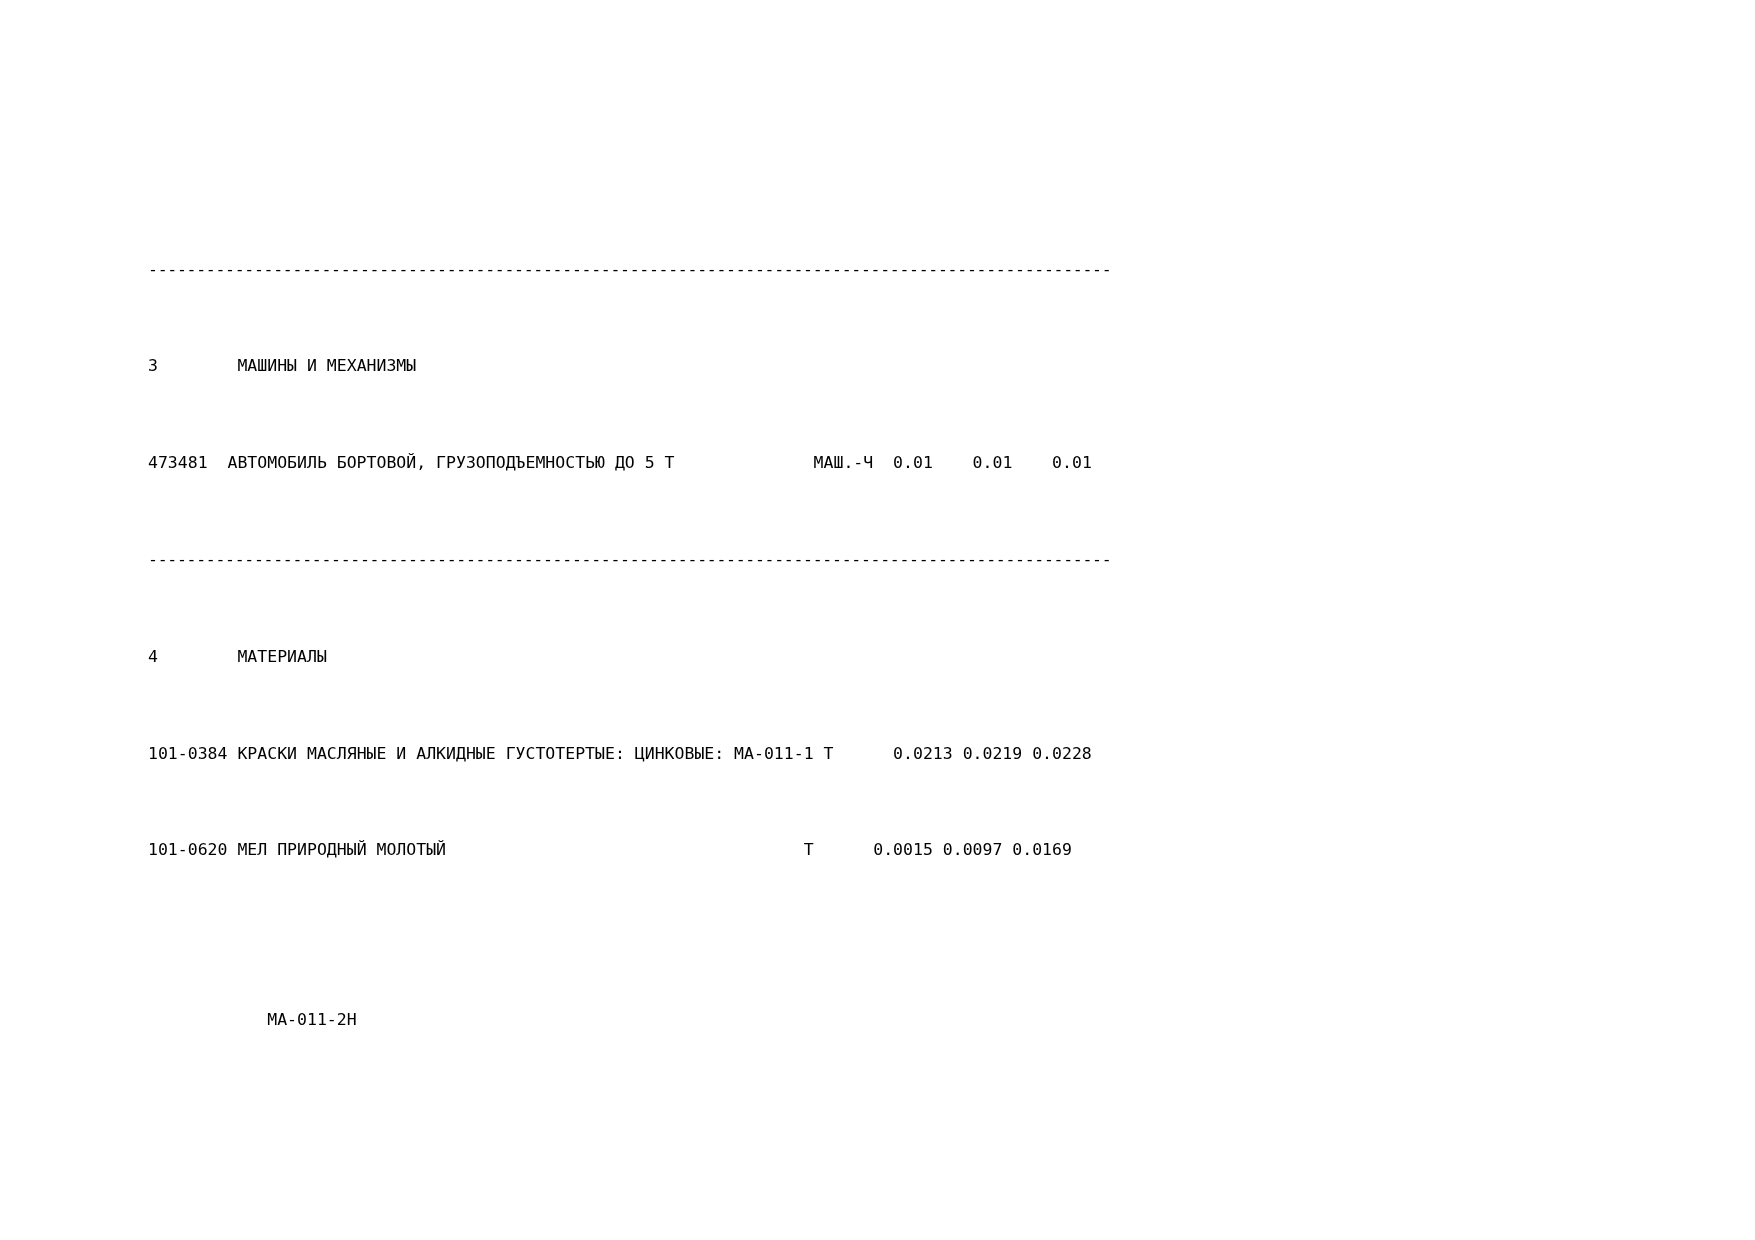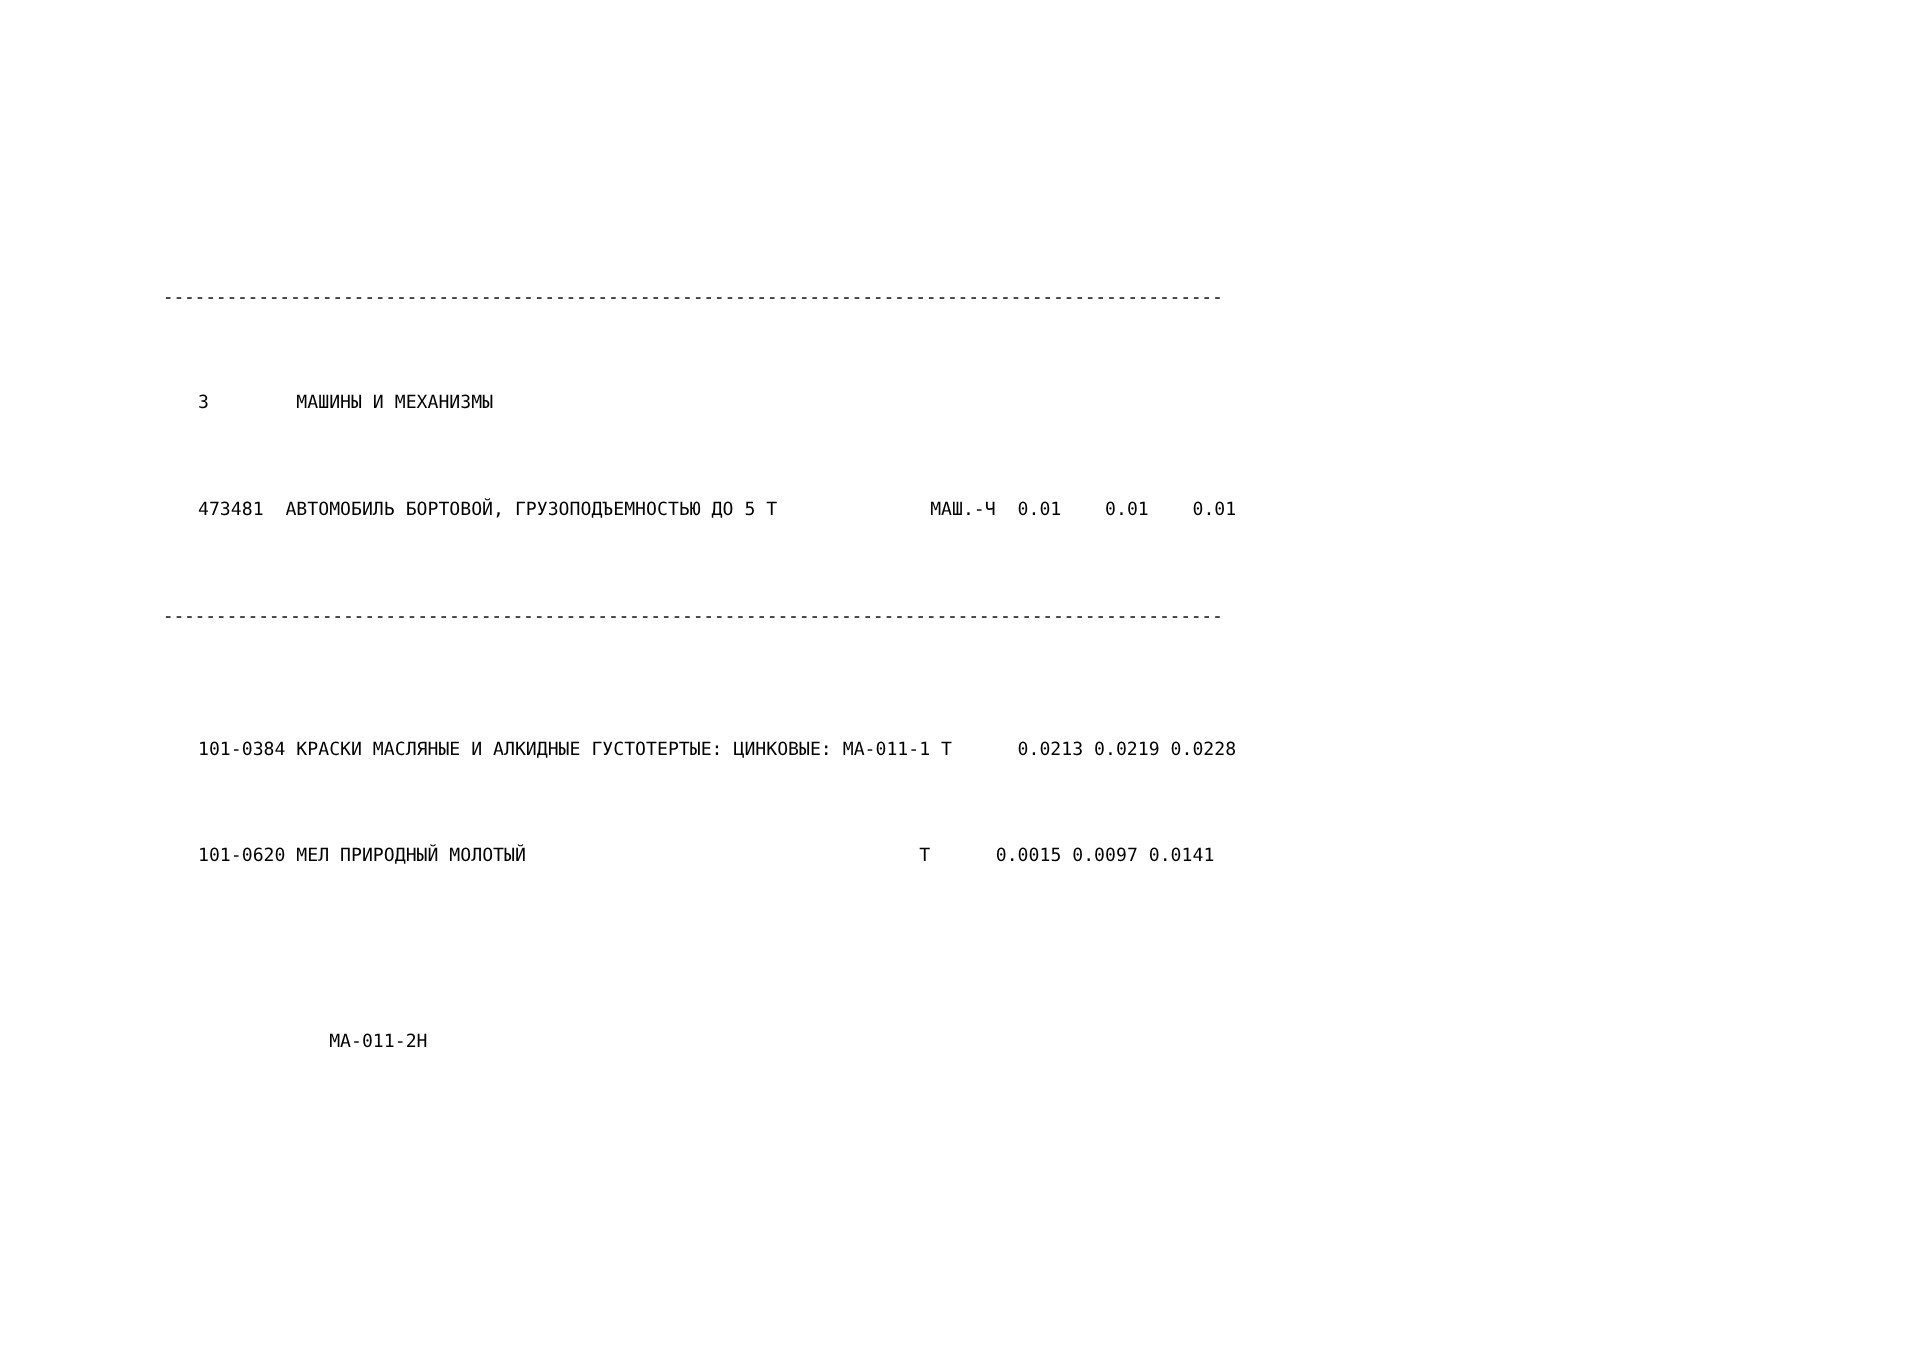--- a/index.html
+++ b/index.html
@@ -21,21 +21,20 @@
     width: 1420px;
     font-size: 16.5px;
     line-height: 24.2px;
     white-space: pre;
     letter-spacing: 0px;
   }
   .line {
     white-space: pre;
     display: block;
     height: 24.2px;
-    margin-left: 32px;
   }
   .rule {
     white-space: pre;
     display: block;
     height: 24.2px;
     overflow: hidden;
     letter-spacing: -0.3px;
   }
 </style>
 </head>
@@ -44,24 +43,25 @@
 <div id="doc">
 
   <span class="rule">----------------------------------------------------------------------------------------------------</span>
 
   <span class="line"><span>3</span><span>        </span><span>МАШИНЫ И МЕХАНИЗМЫ</span></span>
 
   <span class="line"><span>473481</span><span>  </span><span>АВТОМОБИЛЬ БОРТОВОЙ, ГРУЗОПОДЪЕМНОСТЬЮ ДО 5 Т</span><span>              </span><span>МАШ.-Ч</span><span>  </span><span>0.01</span><span>    </span><span>0.01</span><span>    </span><span>0.01</span></span>
 
   <span class="rule">----------------------------------------------------------------------------------------------------</span>
 
+  <span class="line"><span>4</span><span>        </span><span>МАТЕРИАЛЫ</span></span>
 
   <span class="line"><span>101-0384</span><span> </span><span>КРАСКИ МАСЛЯНЫЕ И АЛКИДНЫЕ ГУСТОТЕРТЫЕ: ЦИНКОВЫЕ: МА-011-1</span><span> </span><span>Т</span><span>      </span><span>0.0213</span><span> </span><span>0.0219</span><span> </span><span>0.0228</span></span>
 
-  <span class="line"><span>101-0620</span><span> </span><span>МЕЛ ПРИРОДНЫЙ МОЛОТЫЙ</span><span>                                    </span><span>Т</span><span>      </span><span>0.0015</span><span> </span><span>0.0097</span><span> </span><span>0.0141</span></span>
+  <span class="line"><span>101-0620</span><span> </span><span>МЕЛ ПРИРОДНЫЙ МОЛОТЫЙ</span><span>                                    </span><span>Т</span><span>      </span><span>0.0015</span><span> </span><span>0.0097</span><span> </span><span>0.0169</span></span>
 
 
 
 
   <span class="line"><span>            </span><span>МА-011-2Н</span></span>
 
   
 
   
 

